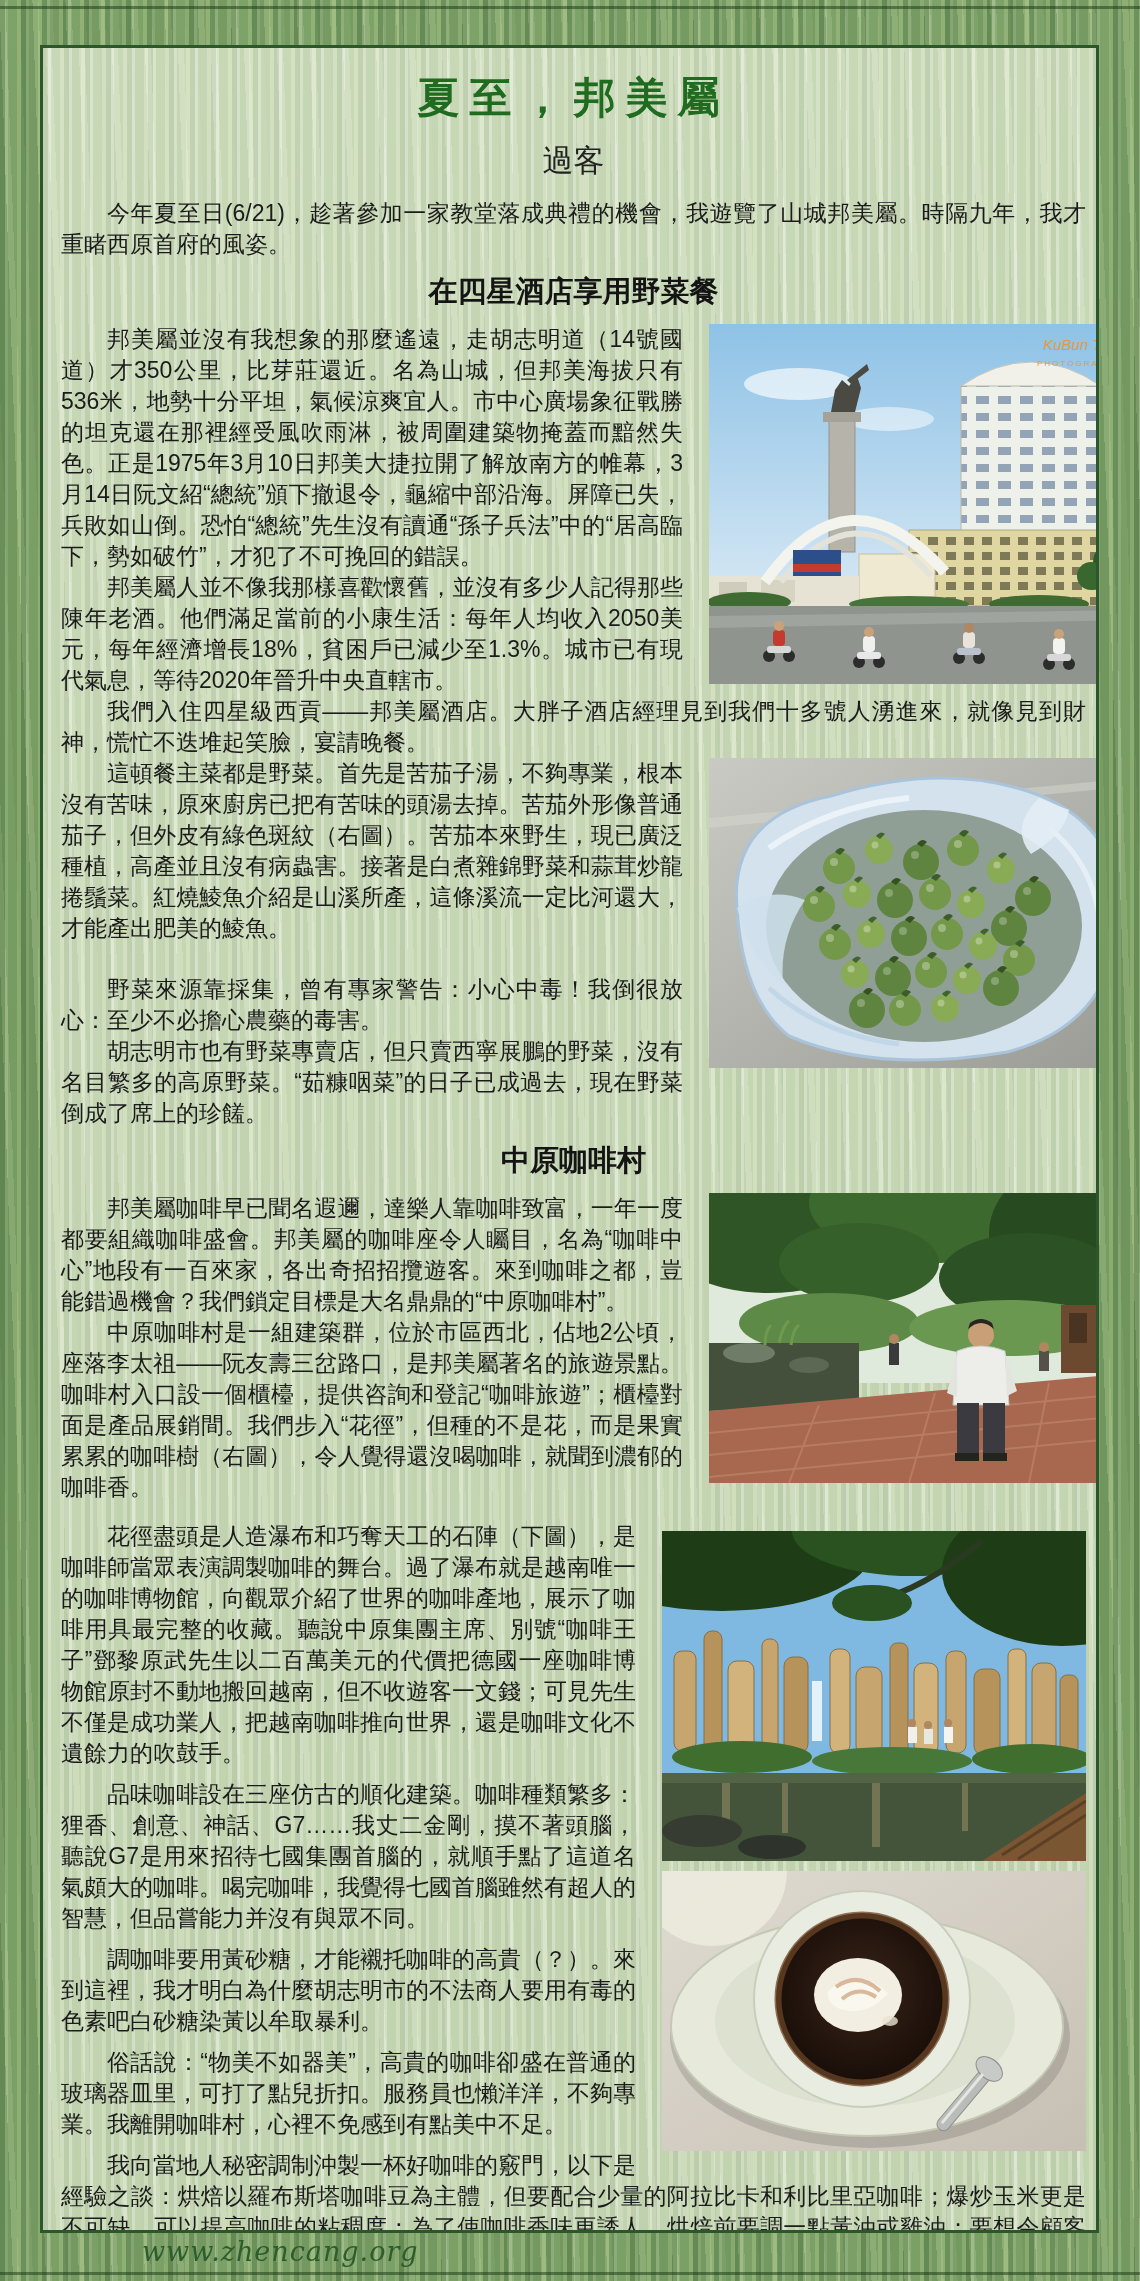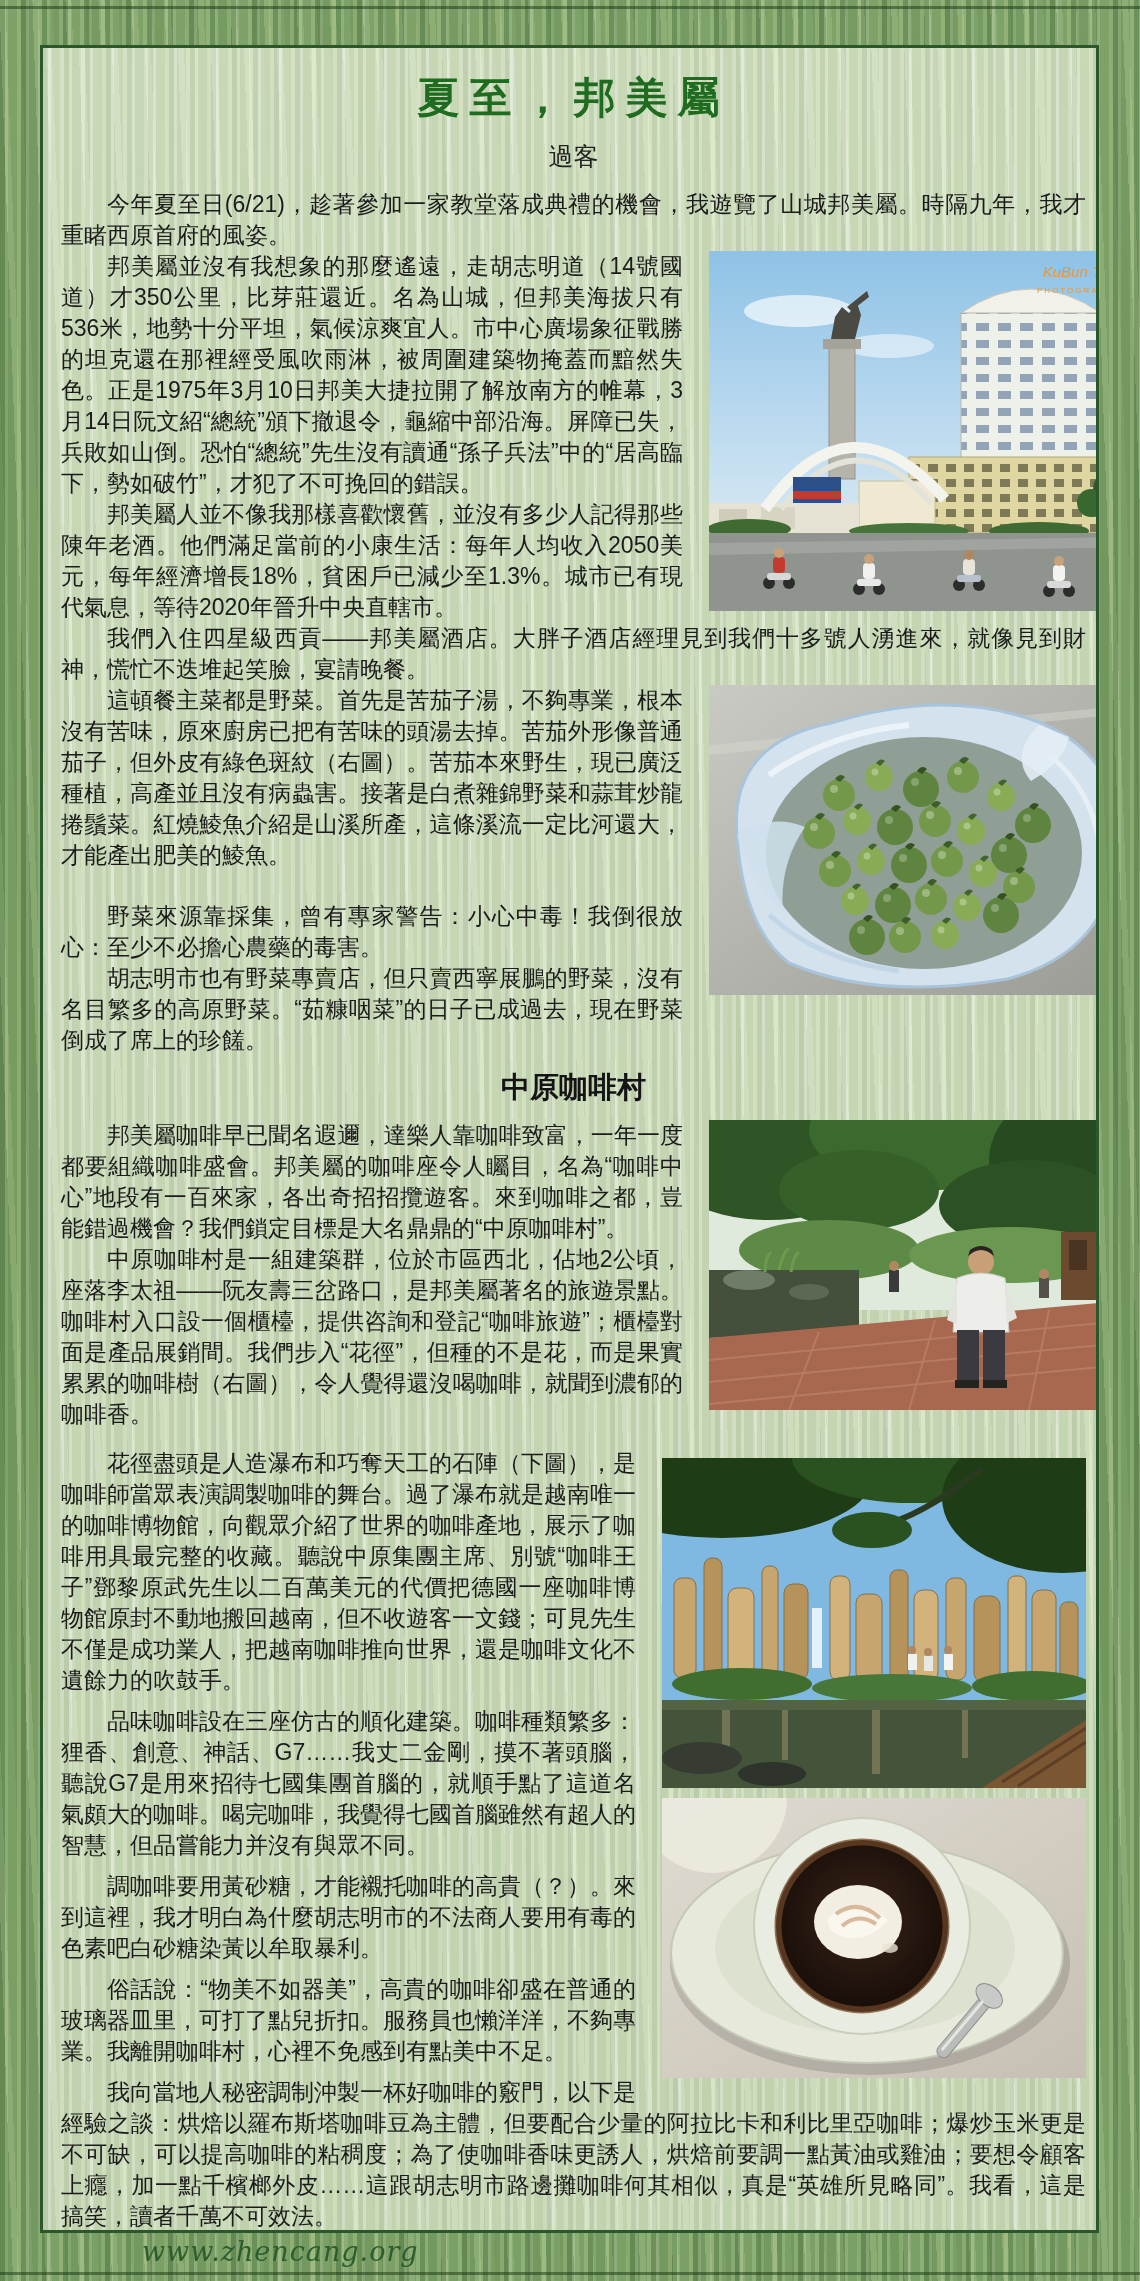--- a/index.html
+++ b/index.html
@@ -18,21 +18,21 @@
     position:absolute;left:40px;right:41px;top:45px;bottom:48px;
     border:3px solid #2b572b;box-sizing:border-box;
     padding:14px 10px 0 18px;overflow:hidden;
     background-color:#d3dfc6;
     background-image:
       repeating-linear-gradient(90deg, rgba(120,150,98,.16) 0 5px, rgba(255,255,255,.18) 5px 8px, rgba(152,182,122,.14) 8px 17px, rgba(228,240,205,.22) 17px 21px),
       repeating-linear-gradient(88deg, rgba(140,170,112,.14) 0 13px, rgba(235,244,218,.20) 13px 19px, rgba(160,190,126,.14) 19px 33px),
       linear-gradient(180deg,#d8e3cb,#cfdcc1);
   }
   h1{text-align:center;color:#1f6b1f;font-size:42px;font-weight:bold;letter-spacing:10px;margin:8px 0 0 0;}
-  .byline{text-align:center;font-size:25px;color:#222;margin-top:14px;}
+  .byline{text-align:center;font-size:31px;color:#222;margin-top:14px;}
   p{font-size:23px;line-height:31px;color:#1b1b1b;text-align:justify;text-indent:2em;margin:0;}
   .intro{margin-top:16px;}
   h2{text-align:center;font-size:29px;font-weight:bold;color:#141414;margin:12px 0 12px 0;}
   .photo{float:right;margin:0 0 10px 26px;width:377px;text-align:center;}
   .photo svg{display:block;}
   .stack{float:right;clear:right;width:424px;margin:0 0 10px 26px;shape-outside:inset(28px 0 0 0);}
   .stack svg{display:block;}
   .stack-spacer{height:28px;}
   .stack-gap{height:10px;}
   .mt40{margin-top:30px;}
@@ -50,20 +50,21 @@
 <div class="edge top"></div>
 <div class="edge bottom"></div>
 
 <div class="panel">
 
   <h1>夏至，邦美屬</h1>
   <div class="byline">過客</div>
 
   <p class="intro">今年夏至日(6/21)，趁著參加一家教堂落成典禮的機會，我遊覽了山城邦美屬。時隔九年，我才重睹西原首府的風姿。</p>
 
+  <h2>在四星酒店享用野菜餐</h2>
 
   <div>
     <div class="photo">
       <svg width="424" height="360" viewBox="0 0 424 360" xmlns="http://www.w3.org/2000/svg">
         <defs>
           <linearGradient id="sky1" x1="0" y1="0" x2="0" y2="1">
             <stop offset="0" stop-color="#8ec2e6"></stop>
               <stop offset="1" stop-color="#dcebf5"></stop>
           </linearGradient>
           <pattern id="win" width="22" height="17" patternUnits="userSpaceOnUse">

